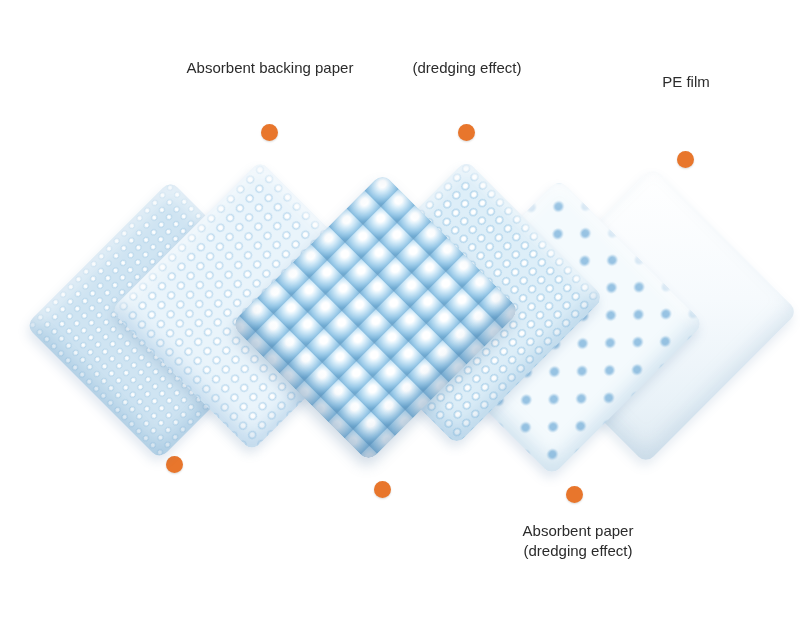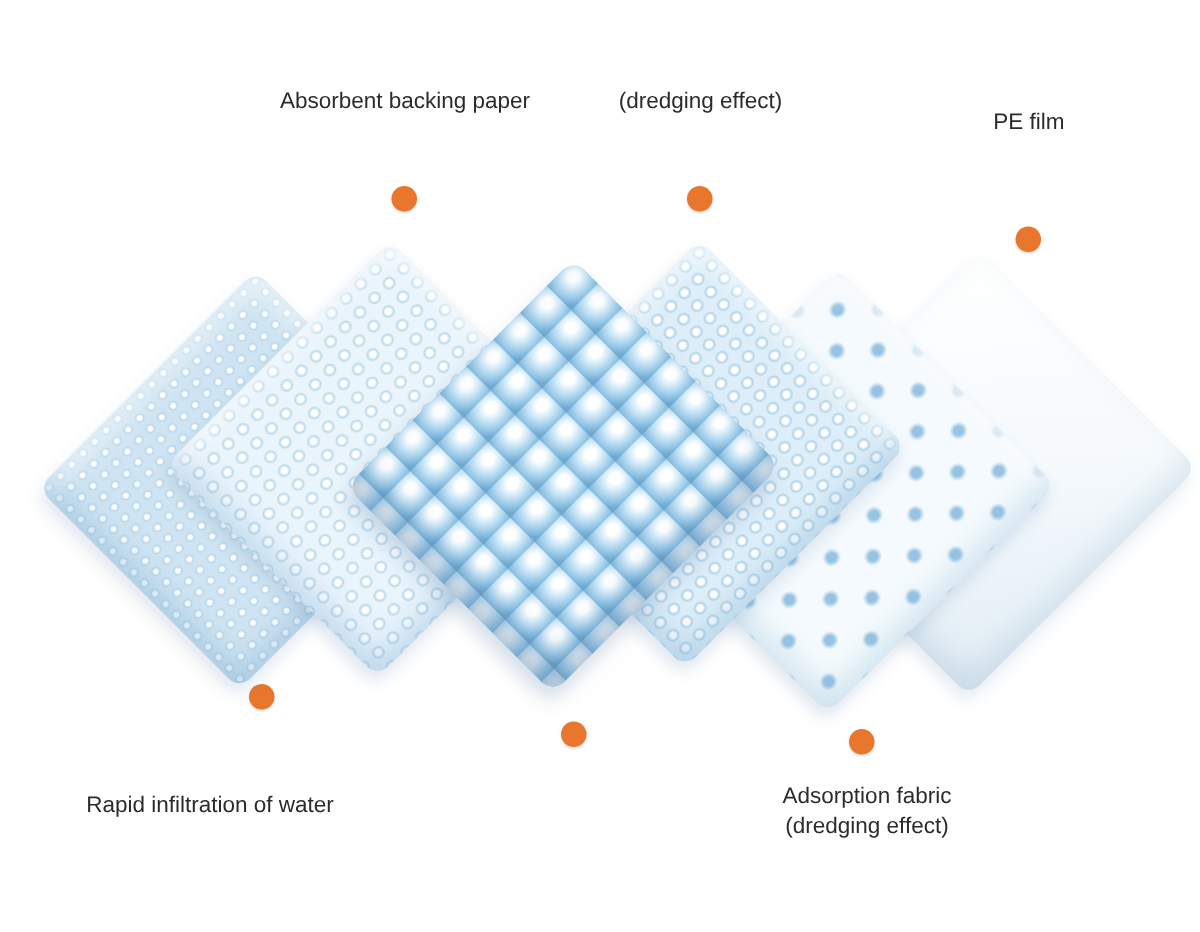--- a/index.html
+++ b/index.html
@@ -83,24 +83,23 @@
     <div class="line">Absorbent backing paper</div>
   </div>
   <div class="callout" style="left:372px;top:58px;width:190px;">
     <div class="line">(dredging effect)</div>
   </div>
   <div class="callout" style="left:596px;top:72px;width:180px;">
     <div class="line">PE film</div>
   </div>
 
   <div class="callout" style="left:28px;top:527px;width:224px;">
-    <div class="line">Rapid infiltration of water</div>
   </div>
   <div class="callout" style="left:484px;top:521px;width:188px;">
-    <div class="line">Adsorption fabric</div>
+    <div class="line">Absorbent paper</div>
     <div class="line">(dredging effect)</div>
   </div>
 
   <div class="dot" style="left:261px;top:124px;"></div>
   <div class="dot" style="left:458px;top:124px;"></div>
   <div class="dot" style="left:677px;top:151px;"></div>
   <div class="dot" style="left:166px;top:456px;"></div>
   <div class="dot" style="left:374px;top:481px;"></div>
   <div class="dot" style="left:566px;top:486px;"></div>
 

